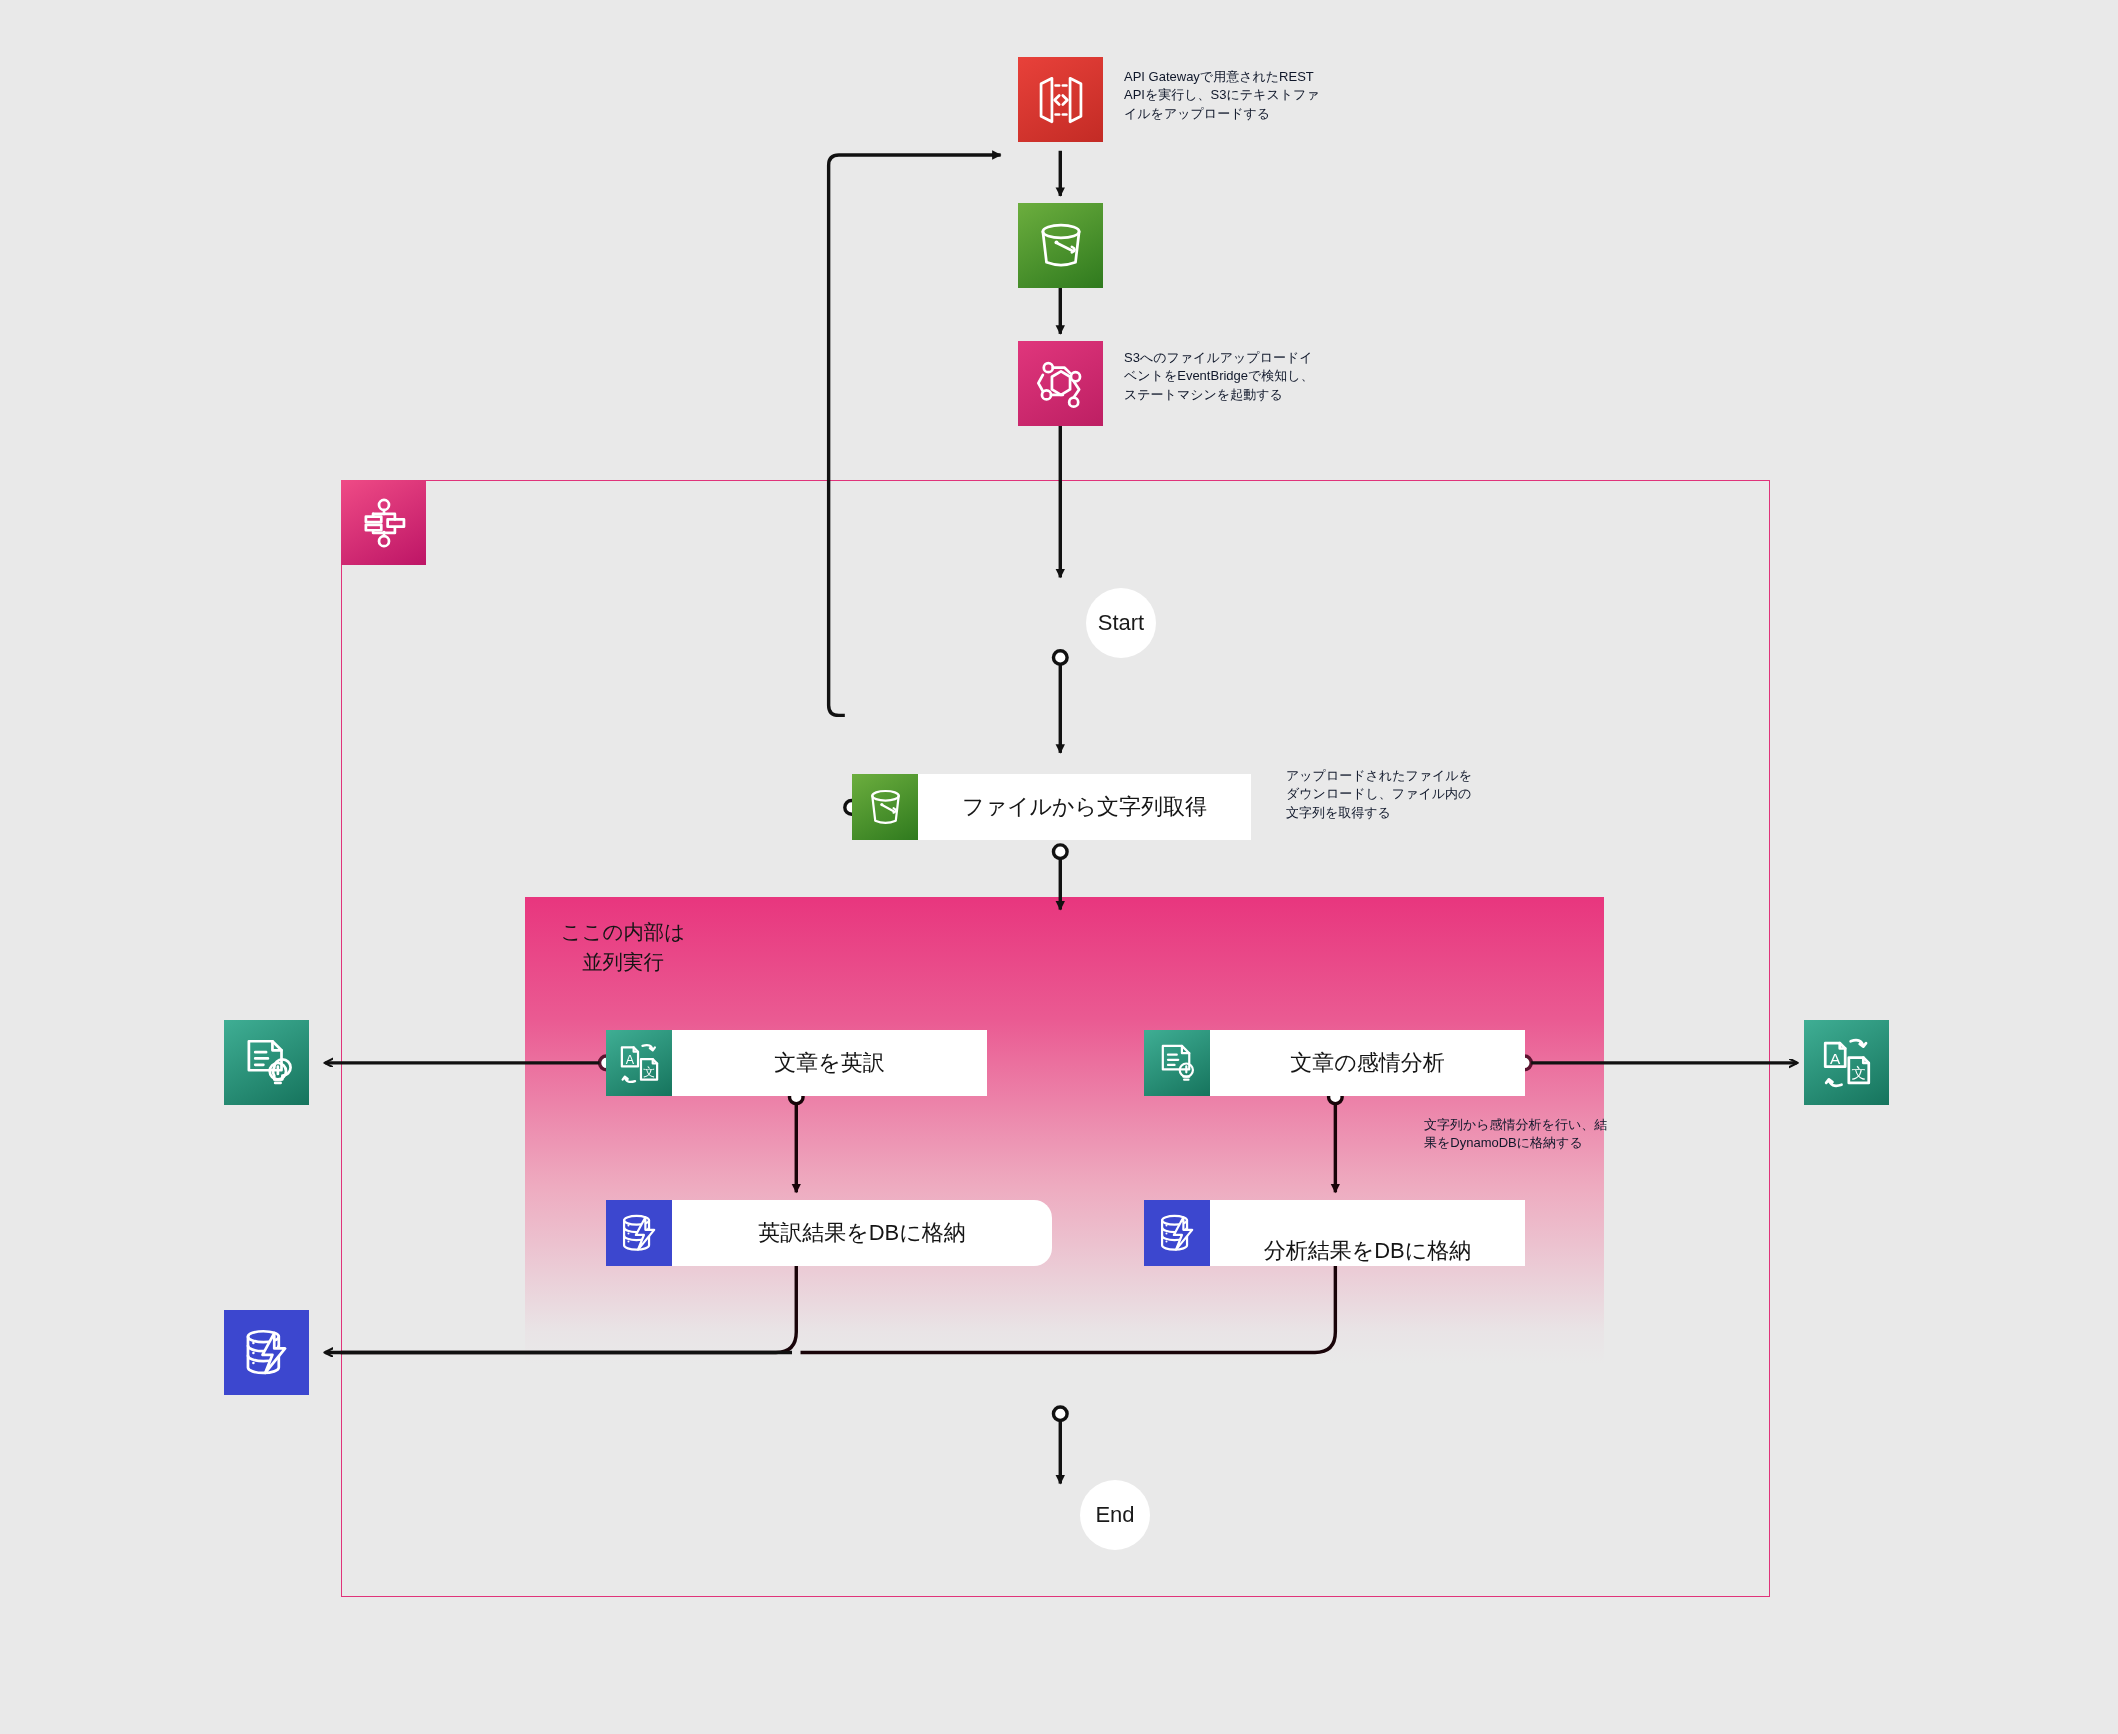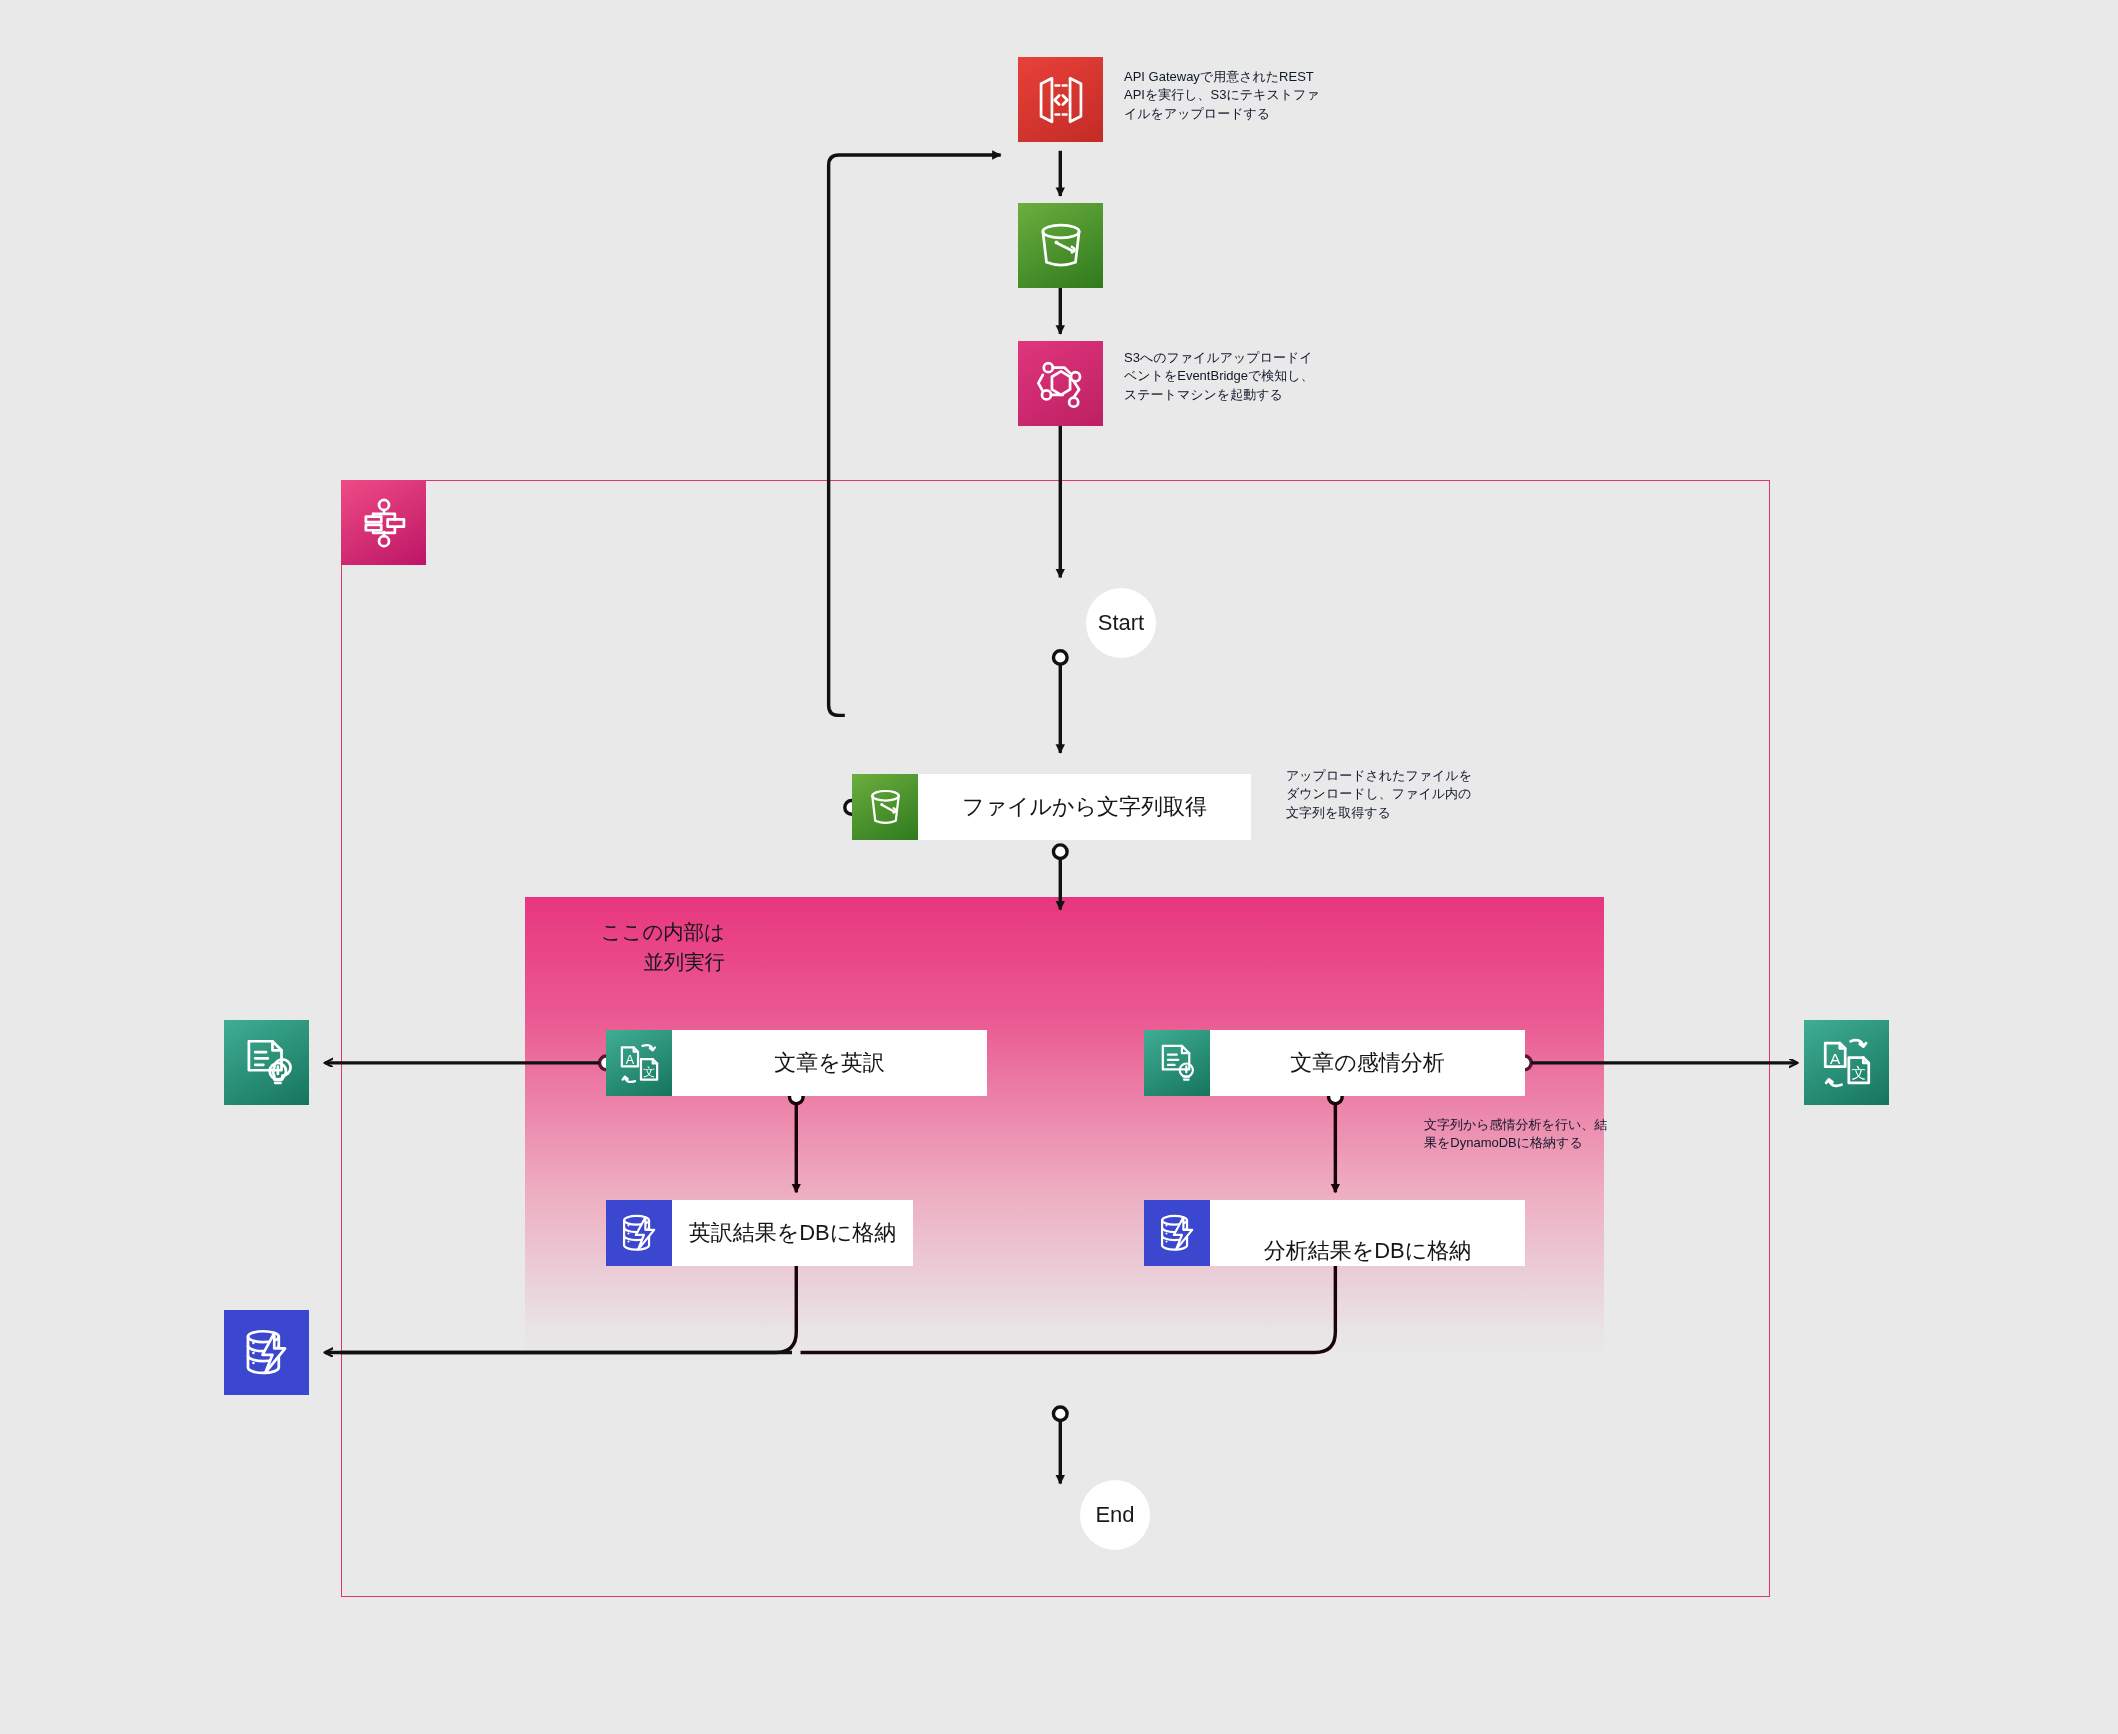--- a/index.html
+++ b/index.html
@@ -78,21 +78,21 @@
   }
 </style>
 </head>
 <body>
 
 <div id="canvas">
 
   <div id="sfn-boundary" class="abs" style="left:341px;top:480px;width:1429px;height:1117px;"></div>
 
   <div id="parallel-panel" style="left:525px;top:897px;width:1079px;height:467px;"></div>
-  <div id="parallel-label" style="left:521px;top:918px;width:204px;text-align:right;">ここの内部は
+  <div id="parallel-label" style="left:521px;top:918px;width:204px;">ここの内部は
 並列実行</div>
 
   <svg id="svg-layer" viewBox="0 0 2487 2036">
     <defs>
       <marker id="arrowBlack" markerWidth="12" markerHeight="12" refX="9" refY="5" orient="auto" markerUnits="userSpaceOnUse">
         <path d="M0,0 L10,5 L0,10" fill="none" stroke="#111" stroke-width="2.6" stroke-linecap="round" stroke-linejoin="round"></path>
       </marker>
       <marker id="arrowFill" markerWidth="14" markerHeight="14" refX="10" refY="6" orient="auto" markerUnits="userSpaceOnUse">
         <path d="M0,0.5 L11,6 L0,11.5 z" fill="#111"></path>
       </marker>
@@ -289,21 +289,21 @@
         <path d="M38,8 L38,18 L48,18"></path>
         <path d="M19,20 L31,20 M19,27 L33,27 M19,34 L28,34"></path>
         <circle cx="44" cy="41" r="9"></circle>
         <path d="M40,50 h8 M41,54 h6"></path>
         <path d="M44,36 L44,44"></path>
       </svg>
     </div>
     <div class="task-label">文章の感情分析</div>
   </div>
 
-  <div class="task-card" style="left:606px;top:1200px;width:307px;">
+  <div class="task-card" style="left:606px;top:1200px;width:446px;border-radius:18px;">
     <div class="task-icon icon-ddb">
       <svg viewBox="0 0 64 64" fill="none" stroke="#fff" stroke-width="3" stroke-linecap="round" stroke-linejoin="round">
         <ellipse cx="28" cy="14" rx="17" ry="6"></ellipse>
         <path d="M11,14 L11,48 a17,6 0 0,0 34,0 L45,14"></path>
         <path d="M11,24 a17,6 0 0,0 34,0 M11,35 a17,6 0 0,0 34,0"></path>
         <circle cx="17" cy="21" r="1.4" fill="#fff" stroke="none"></circle>
         <circle cx="17" cy="32" r="1.4" fill="#fff" stroke="none"></circle>
         <circle cx="17" cy="43" r="1.4" fill="#fff" stroke="none"></circle>
         <path d="M40,10 L27,34 L38,34 L30,54 L52,27 L40,27 Z" fill="#3c47cf" stroke="#fff" stroke-width="3"></path>
       </svg>

